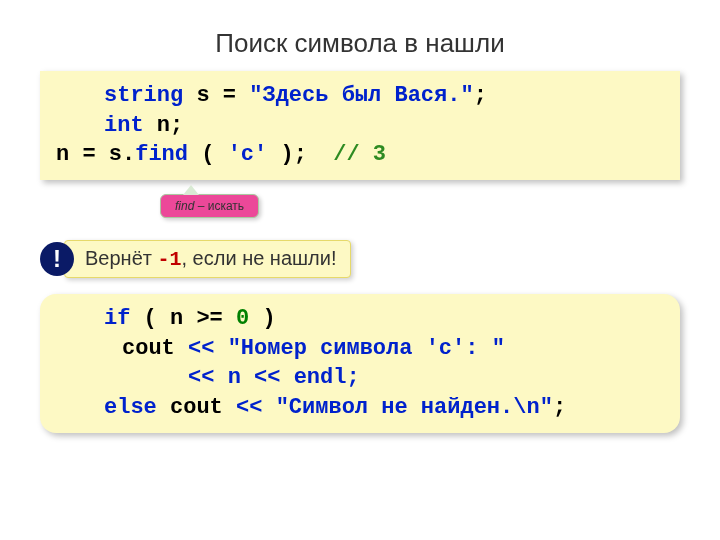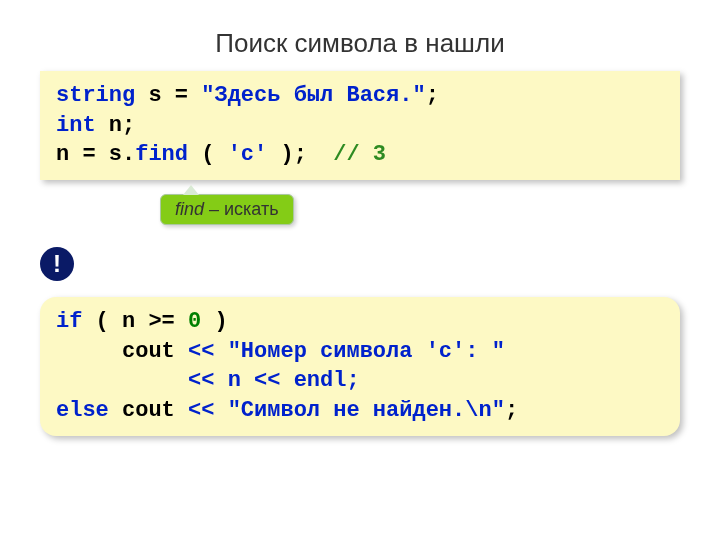--- a/index.html
+++ b/index.html
@@ -22,35 +22,35 @@
     background: #fdf9c4;
     margin: 0 40px;
     padding: 10px 16px;
     font-family: "Courier New", monospace;
     font-size: 22px;
     line-height: 1.35;
     font-weight: bold;
     box-shadow: 3px 3px 6px rgba(0,0,0,0.25);
     white-space: pre;
   }
-  .kw { color: #0022cc; }
+  .kw { color: #0022cc; margin-left: 48px; }
   .func { color: #0022cc; }
   .str { color: #0022cc; }
   .comment { color: #2e8b22; }
   .num { color: #008000; }
   .red { color: #c00000; }
   .plain { color: #000; }
   .tooltip {
     position: relative;
     display: inline-block;
-    background: #84cc16;
+    background: #ec4899;
     border: 1px solid #aac8a0;
     border-radius: 6px;
     padding: 4px 14px;
-    font-size: 18px;
+    font-size: 12px;
     color: #333;
     box-shadow: 2px 2px 4px rgba(0,0,0,0.2);
     margin-left: 160px;
     margin-top: 14px;
   }
   .tooltip::before {
     content: "";
     position: absolute;
     top: -10px;
     left: 22px;
@@ -100,20 +100,21 @@
 <div class="title">Поиск символа в нашли</div>
 
 <div class="code-block"><span class="kw">string</span><span class="plain"> s = </span><span class="str">"Здесь был Вася."</span><span class="plain">;</span>
 <span class="kw">int</span><span class="plain"> n;</span>
 <span class="plain">n = s.</span><span class="func">find</span><span class="plain"> ( </span><span class="str">'с'</span><span class="plain"> );  </span><span class="comment">// 3</span></div>
 
 <div class="tooltip"><span class="it">find</span><span> – искать</span></div>
 
 <div class="note-row">
   <div class="bang">!</div>
+  <div class="note-box"><span>Вернёт </span><span class="mono red">-1</span><span>, если не нашли!</span></div>
 </div>
 
 <div class="code-block second"><span class="kw">if</span><span class="plain"> ( n &gt;= </span><span class="num">0</span><span class="plain"> ) </span>
 <span class="plain">     cout </span><span class="str">&lt;&lt; "Номер символа 'c': "</span>
 <span class="plain">          </span><span class="str">&lt;&lt; n &lt;&lt; endl;</span>
 <span class="kw">else</span><span class="plain"> cout </span><span class="str">&lt;&lt; "Символ не найден.\n"</span><span class="plain">;</span></div>
 
 
 
 

